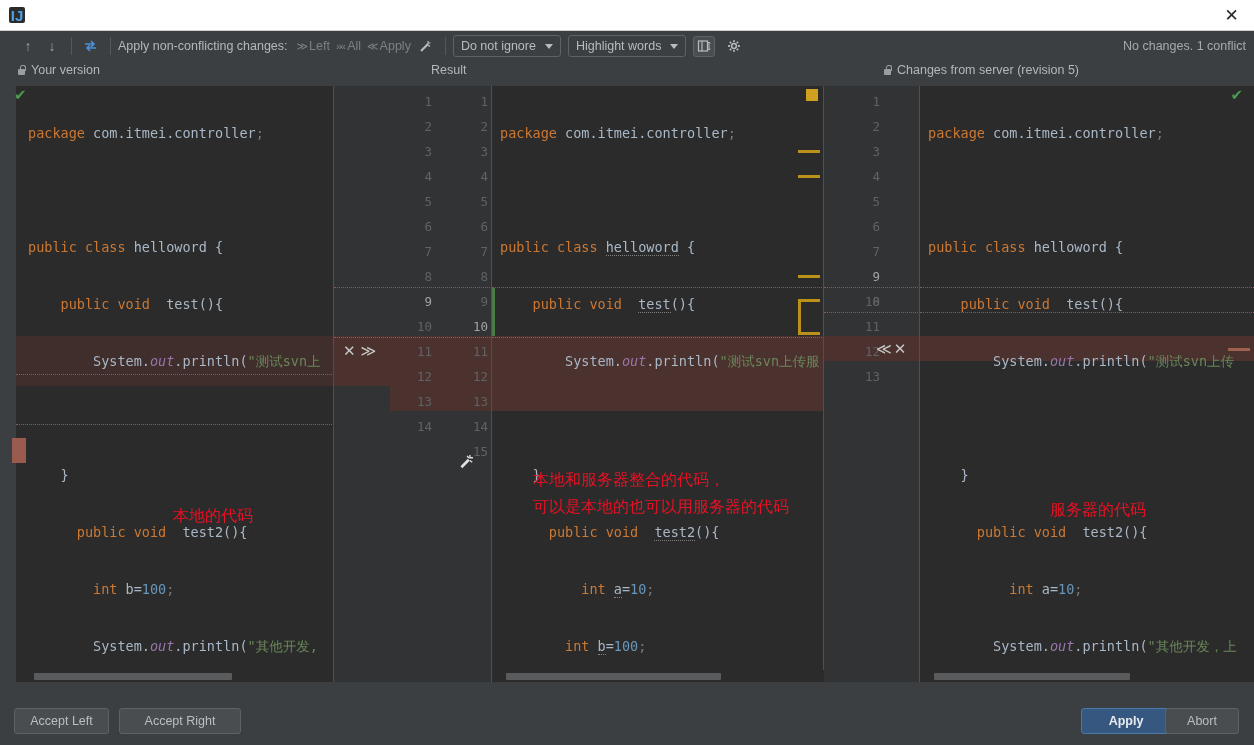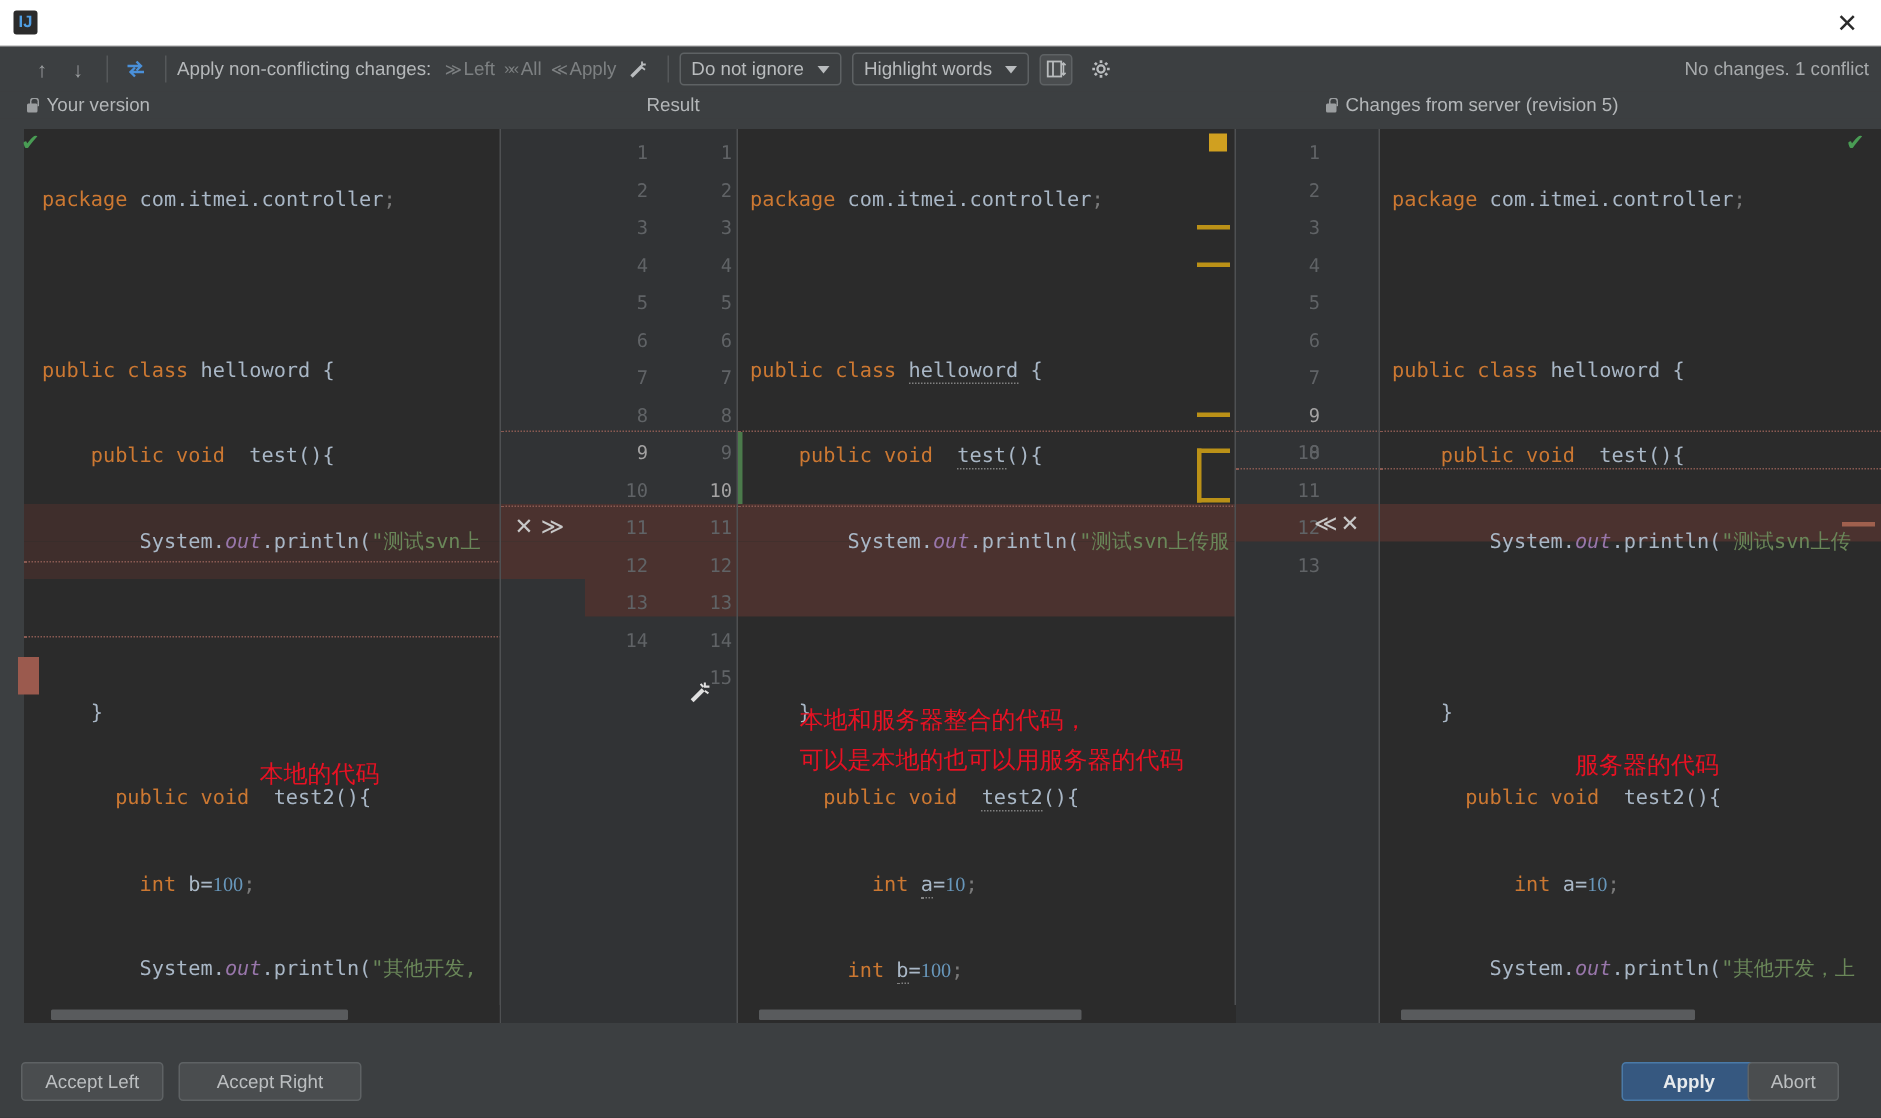--- a/index.html
+++ b/index.html
@@ -15,21 +15,21 @@
     height: 31px; width: 100%;
     background: #ffffff;
     display: flex; align-items: center;
     border-bottom: 1px solid #d0d0d0;
     position: relative;
   }
   #titlebar .app-icon {
     width: 16px; height: 16px; margin-left: 9px; margin-right: 9px;
     background: #2b2b2b; border-radius: 2px;
     display: flex; align-items: center; justify-content: center;
-    color: #4f9ee3; font-size: 11px; font-weight: bold;
+    color: #4f9ee3; font-size: 15px; font-weight: bold;
     font-family: "Liberation Sans", sans-serif; line-height: 1;
   }
   #titlebar .title-text {
     font-size: 13.5px; color: #1a1a1a; letter-spacing: 0.1px;
     white-space: nowrap;
   }
   #titlebar .close-btn {
     position: absolute; right: 0; top: 0; width: 45px; height: 31px;
     display: flex; align-items: center; justify-content: center;
     color: #2a2a2a; font-size: 17px; font-weight: 300;
@@ -130,21 +130,21 @@
   .code {
     position: absolute; top: 0;
     font-family: "DejaVu Sans Mono", monospace;
     font-size: 13.5px;
     white-space: pre;
     color: #a9b7c6;
   }
   .cl { height: 25px; line-height: 25px; }
   .kw  { color: #cc7832; }
   .str { color: #6a8759; }
-  .num { color: #6897bb; font-family: Liberation Serif, serif; }
+  .num { color: #6897bb; }
   .fld { color: #9876aa; font-style: italic; }
   .pun { color: #a9b7c6; }
   .semi{ color: #7a7a7a; }
   .id  { color: #a9b7c6; }
   .wave { border-bottom: 1.5px dotted #808080; }
 
   
   .rowhl { position: absolute; height: 25px; }
   .hl-conflict  { background: #4b322f; }
   .hl-conflict-d{ background: #3f2e2c; }
@@ -487,14 +487,14 @@
   </div>
   <div class="hscroll-track" style="left:920px; width:334px; top:584px;">
     <div class="hscroll-thumb" style="left:14px; width:196px; top:3px;"></div>
   </div>
 </div>
 
 <div id="bottombar">
   <div class="btn" style="left:14px; top:14px; width:95px;">Accept Left</div>
   <div class="btn" style="left:119px; top:14px; width:122px;">Accept Right</div>
   <div class="btn primary" style="left:1081px; top:14px; width:90px;">Apply</div>
-  <div class="btn" style="left:1165px; top:14px; width:61px;">Abort</div>
+  <div class="btn" style="left:1165px; top:14px; width:74px;">Abort</div>
 </div>
 
 </body></html>

